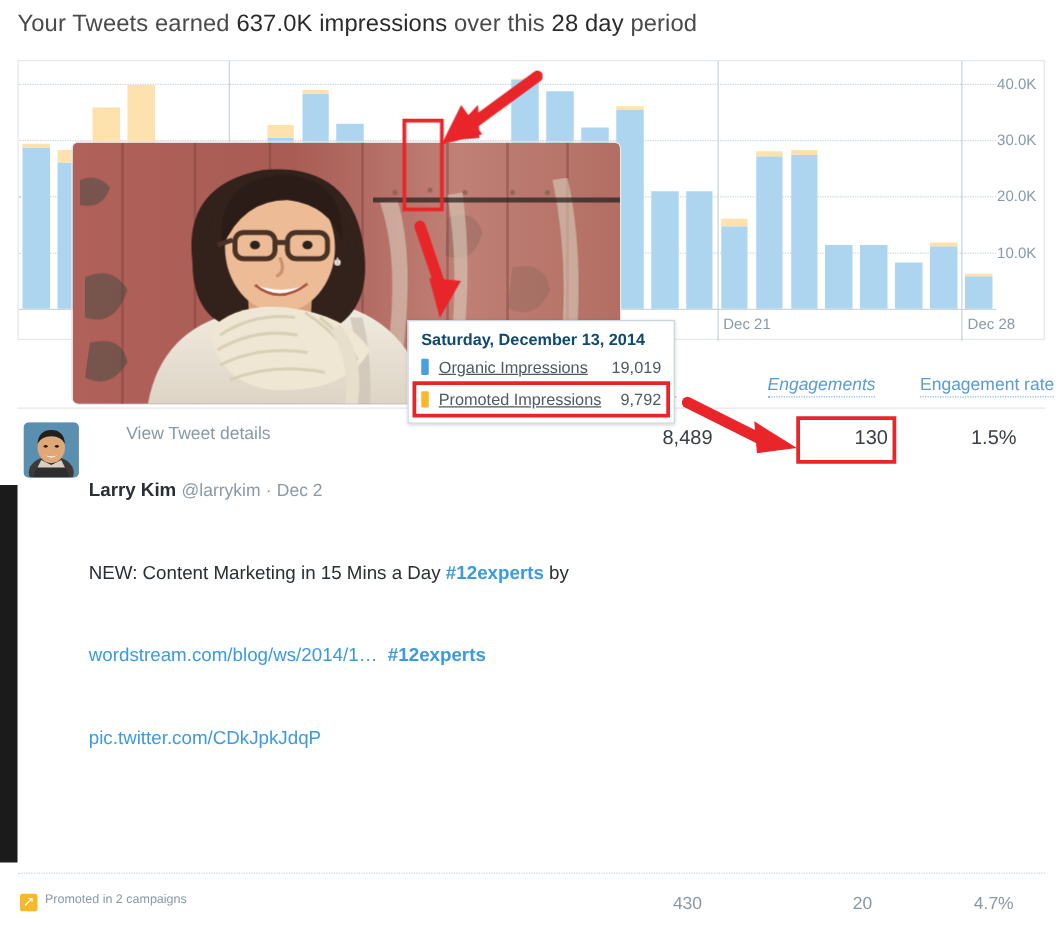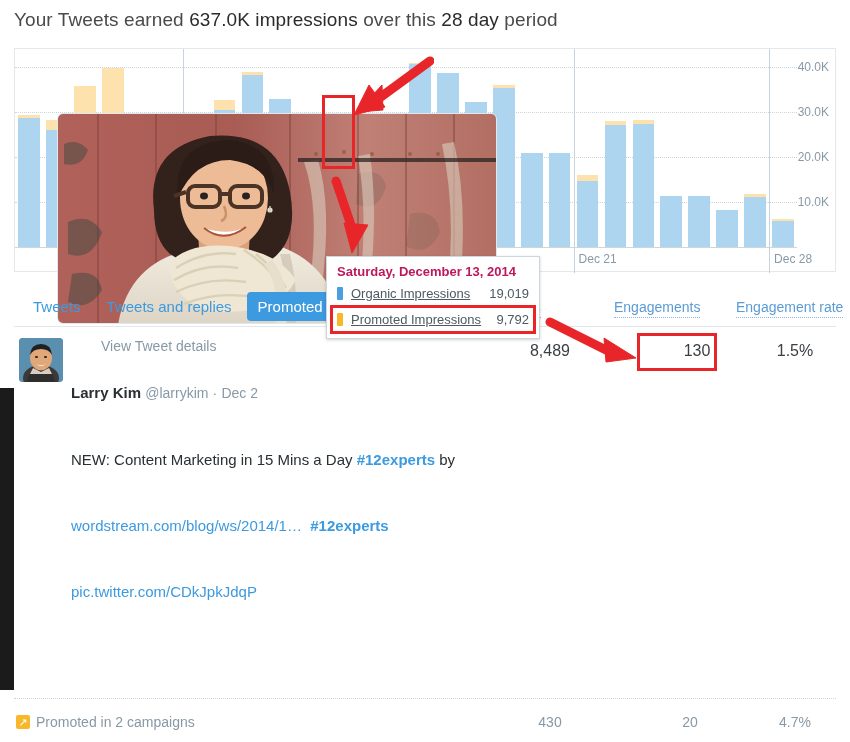--- a/index.html
+++ b/index.html
@@ -82,21 +82,21 @@
   
   #tooltip {
     position:absolute; left:326px; top:256px;
     width:214px;
     background:#fff;
     border:1px solid #ccd6dd;
     box-shadow:0 1px 3px rgba(0,0,0,.18);
     padding:7px 10px 8px 10px;
     z-index:12;
   }
-  #tt-date { font-size:13px; font-weight:bold; color:#be185d; margin-bottom:4px; white-space:nowrap; }
+  #tt-date { font-size:13px; font-weight:bold; color:#0c4a6e; margin-bottom:4px; white-space:nowrap; }
   .tt-row { display:flex; align-items:center; font-size:13px; color:#4d5a62; height:20px; }
   .tt-sw { width:6px; height:13px; border-radius:1px; margin-right:8px; flex:none; }
   .tt-sw.org { background:#4a9fe0; }
   .tt-sw.pro { background:#f8b82a; }
   .tt-name { flex:1 1 auto; white-space:nowrap;text-decoration:underline; }
   .tt-val { flex:none; margin-left:8px; white-space:nowrap; }
   #tt-row-promoted-wrap {
     border:3px solid #e8262a;
     margin:2px -7px -4px -7px;
     padding:1px 4px 2px 4px;
@@ -170,21 +170,21 @@
   }
 
   
   #promo-divider { position:absolute; left:14px; top:698px; width:822px; height:0; border-top:1px dotted #c9d6e2; }
   #promo-row { position:absolute; left:14px; top:712px; width:822px; height:24px; }
   #promo-icon {
     position:absolute; left:2px; top:3px; width:14px; height:14px;
     background:#f8b82a; border-radius:2px;
     color:#fff; font-size:11px; line-height:14px; text-align:center;
   }
-  #promo-label { position:absolute; left:22px; top:2px; font-size:14px; color:#8899a6; white-space:nowrap; }
+  #promo-label { position:absolute; left:22px; top:2px; font-size:10px; color:#8899a6; white-space:nowrap; }
   .promo-val { position:absolute; top:2px; font-size:14px; color:#8899a6; text-align:center; white-space:nowrap; }
 </style>
 </head>
 <body>
 
 <div id="app">
 
   <div id="title">
     <span>Your Tweets earned </span><b>637.0K impressions</b><span> over this </span><b>28 day</b><span> period</span>
   </div>
@@ -349,29 +349,24 @@
     </div>
     <div id="tt-row-promoted-wrap">
       <div class="tt-row">
         <span class="tt-sw pro"></span>
         <span class="tt-name">Promoted Impressions</span>
         <span class="tt-val">9,792</span>
       </div>
     </div>
   </div>
 
-  <div id="tabs">
-      <div class="tab">Tweets</div>
-      <div class="tab">Tweets and replies</div>
-      <div class="tab active">Promoted</div>
-    </div>
 
   <div id="col-headers">
       <div class="col-head" style="left: 18px;">sions</div>
-      <div class="col-head" style="left: 124px;">Engagements</div>
+      <div class="col-head" style="left: 124px; font-style: italic;">Engagements</div>
       <div class="col-head" style="left: 246px;">Engagement rate</div>
     </div>
   <div id="hdr-divider"></div>
 
   <div id="row-marker"></div>
 
   <div id="tweet-row">
 
     <div id="avatar">
       <svg viewBox="0 0 44 44" width="44" height="44">

